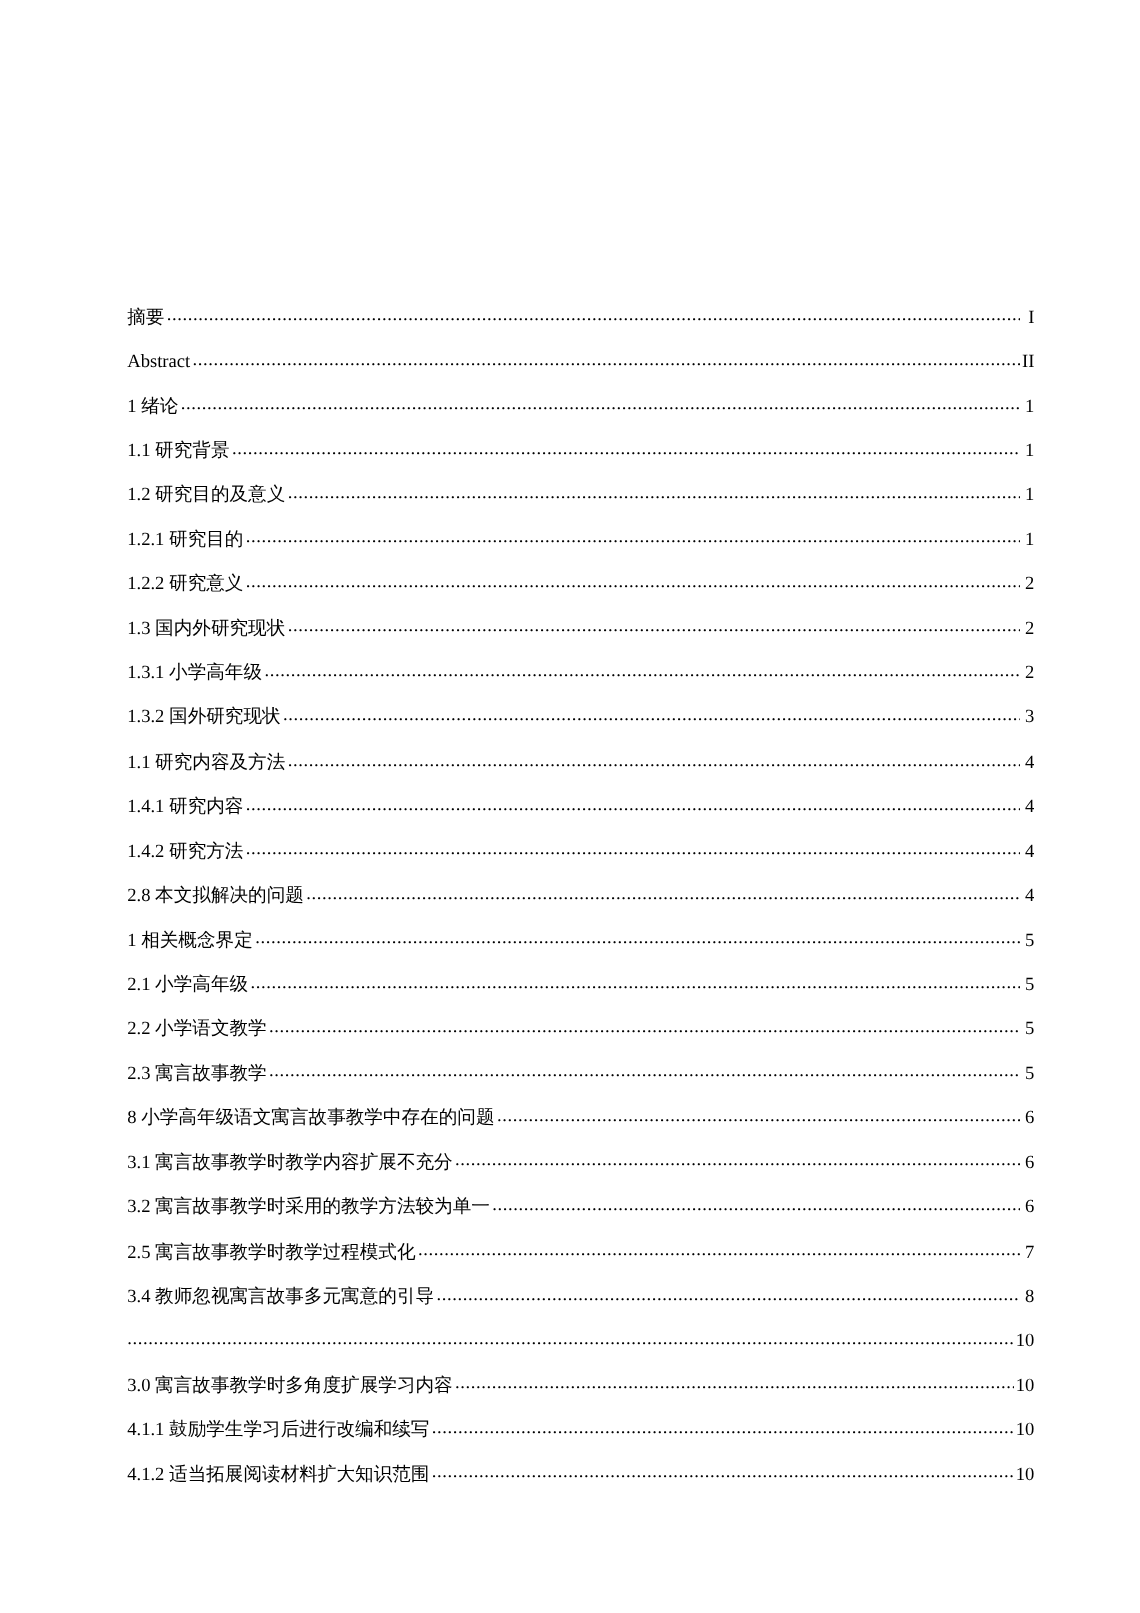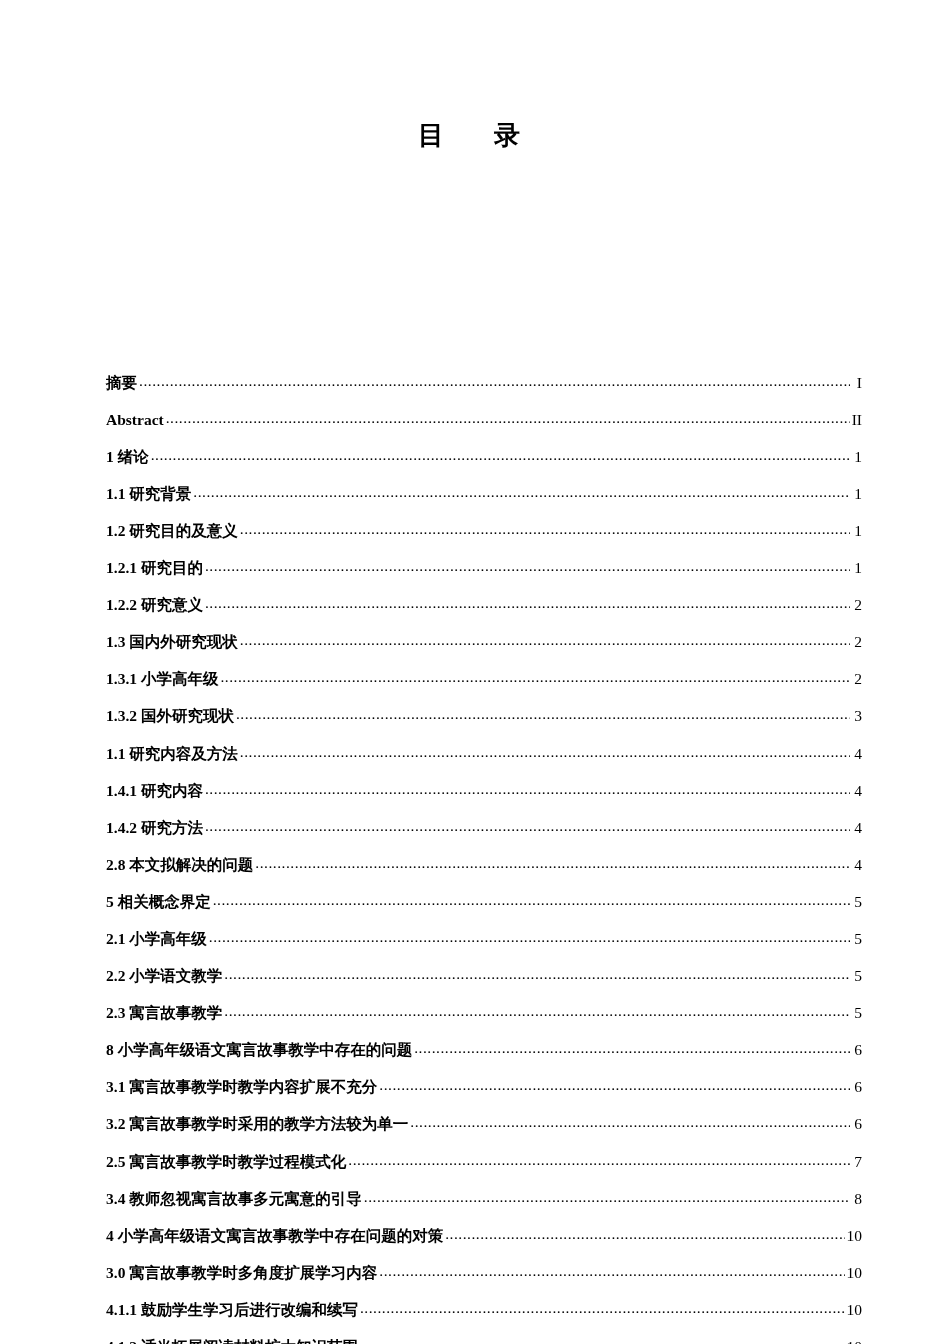--- a/index.html
+++ b/index.html
@@ -44,21 +44,20 @@
     display: flex;
     align-items: flex-end;
     font-size: 15.5px;
     line-height: 1;
     height: 37.1px;
     white-space: nowrap;
   }
   .toc-entry .label {
     flex: 0 0 auto;
     padding-right: 2px;
-    font-weight: bold;
   }
   .toc-entry .dots {
     flex: 1 1 auto;
     overflow: hidden;
     white-space: nowrap;
     font-size: 15.5px;
     letter-spacing: 0.5px;
     color: #000;
     margin: 0 0px 2px 0;
     line-height: 1;
@@ -70,21 +69,20 @@
     min-width: 10px;
   }
   .cjk {
     font-family: "Liberation Serif", "DejaVu Serif", serif;
   }
 </style>
 </head>
 <body>
 
 <div class="page">
-  <div class="toc-title">目　录</div>
   <ul class="toc-list">
       <li class="toc-entry">
         <span class="label cjk">摘要</span>
         <span class="dots">........................................................................................................................................................................................................</span>
         <span class="page-num">I</span>
       </li>
       <li class="toc-entry">
         <span class="label cjk">Abstract</span>
         <span class="dots">........................................................................................................................................................................................................</span>
         <span class="page-num">II</span>
@@ -143,21 +141,21 @@
         <span class="label cjk">1.4.2  研究方法</span>
         <span class="dots">........................................................................................................................................................................................................</span>
         <span class="page-num">4</span>
       </li>
       <li class="toc-entry">
         <span class="label cjk">2.8  本文拟解决的问题</span>
         <span class="dots">........................................................................................................................................................................................................</span>
         <span class="page-num">4</span>
       </li>
       <li class="toc-entry">
-        <span class="label cjk">5  相关概念界定</span>
+        <span class="label cjk">1  相关概念界定</span>
         <span class="dots">........................................................................................................................................................................................................</span>
         <span class="page-num">5</span>
       </li>
       <li class="toc-entry">
         <span class="label cjk">2.1  小学高年级</span>
         <span class="dots">........................................................................................................................................................................................................</span>
         <span class="page-num">5</span>
       </li>
       <li class="toc-entry">
         <span class="label cjk">2.2  小学语文教学</span>
@@ -188,21 +186,20 @@
         <span class="label cjk">2.5  寓言故事教学时教学过程模式化</span>
         <span class="dots">........................................................................................................................................................................................................</span>
         <span class="page-num">7</span>
       </li>
       <li class="toc-entry">
         <span class="label cjk">3.4  教师忽视寓言故事多元寓意的引导</span>
         <span class="dots">........................................................................................................................................................................................................</span>
         <span class="page-num">8</span>
       </li>
       <li class="toc-entry">
-        <span class="label cjk">4  小学高年级语文寓言故事教学中存在问题的对策</span>
         <span class="dots">........................................................................................................................................................................................................</span>
         <span class="page-num">10</span>
       </li>
       <li class="toc-entry">
         <span class="label cjk">3.0  寓言故事教学时多角度扩展学习内容</span>
         <span class="dots">........................................................................................................................................................................................................</span>
         <span class="page-num">10</span>
       </li>
       <li class="toc-entry">
         <span class="label cjk">4.1.1  鼓励学生学习后进行改编和续写</span>

